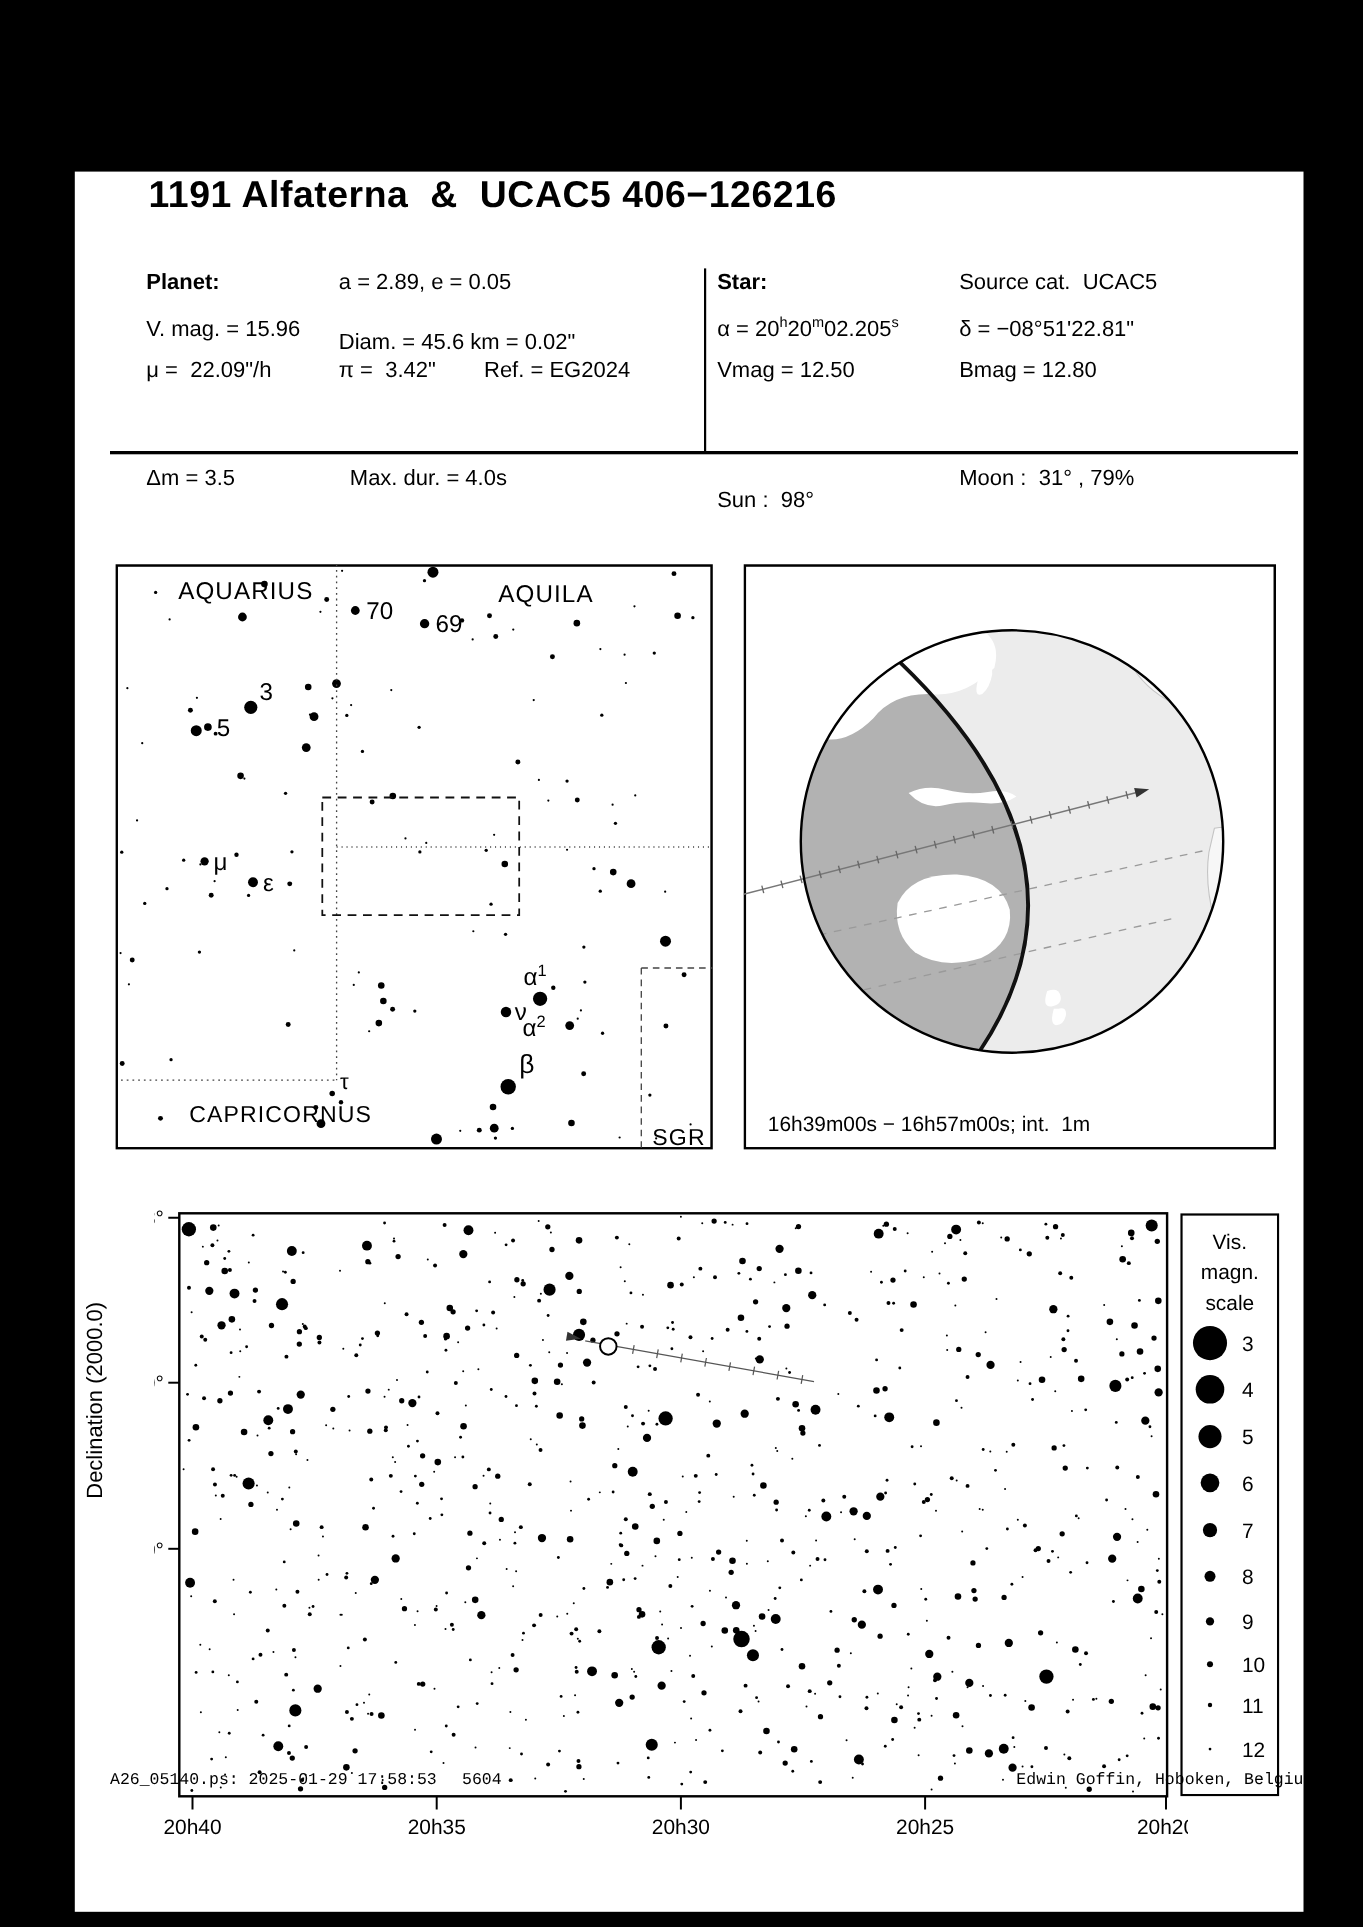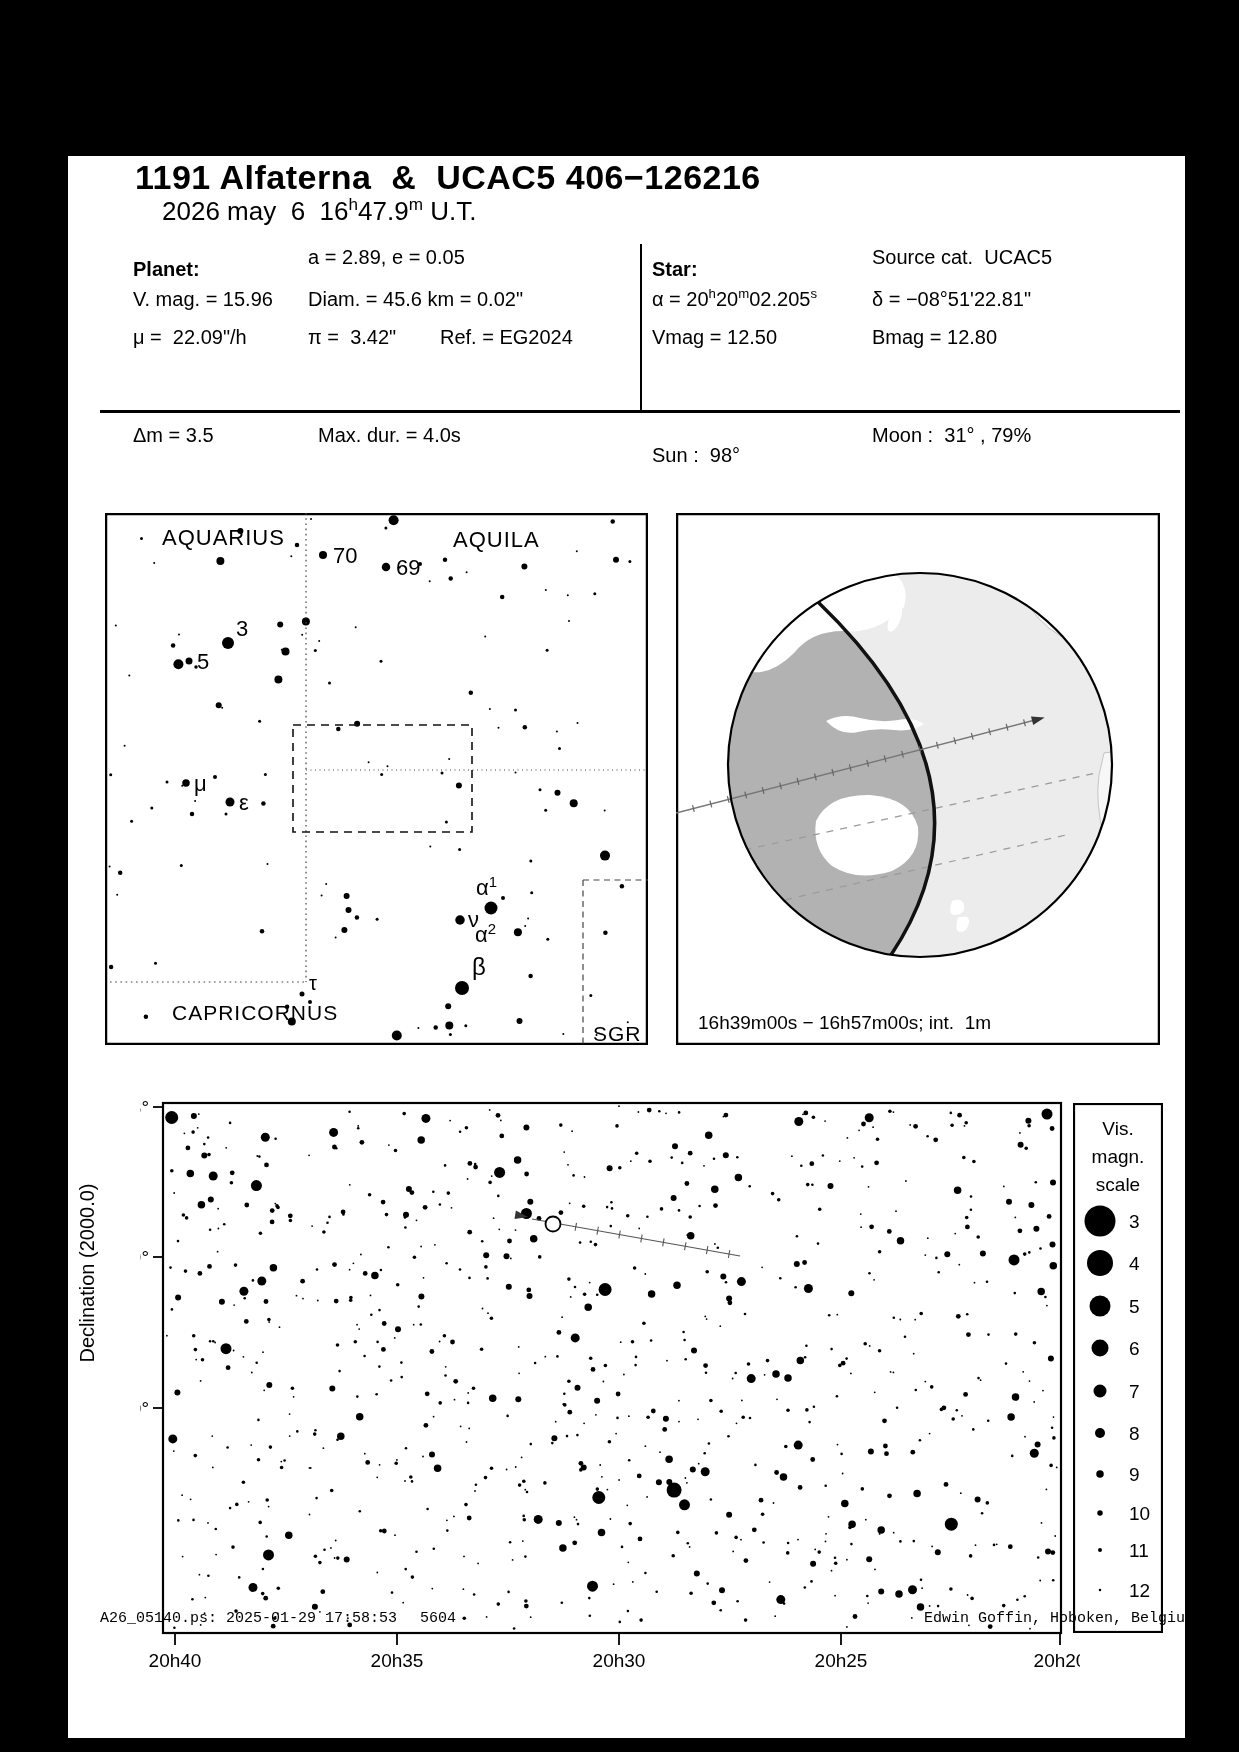--- a/index.html
+++ b/index.html
@@ -1,46 +1,45 @@
 <!DOCTYPE html>
 <html><head>
 <meta charset="utf-8">
 <style>
   html,body{margin:0;padding:0;background:#000;}
   #canvas{position:relative;width:1239px;height:1752px;background:#000;
           font-family:"Liberation Sans","DejaVu Sans",sans-serif;color:#000;overflow:hidden;padding-left:12px;}
   .page{position:absolute;left:68px;top:156px;width:1117px;height:1582px;background:#fff;}
   .t{position:absolute;font-size:20px;white-space:pre;line-height:1.15;}
-  .b{font-weight:bold;margin-top:12px;}
+  .b{font-weight:bold;}
   .title{position:absolute;left:135px;top:158px;font-size:34px;font-weight:bold;white-space:pre;letter-spacing:.5px;}
   .subtitle{position:absolute;left:162px;top:196px;font-size:26px;white-space:pre;}
   sup{font-size:66%;line-height:0;}
   .vline{position:absolute;background:#000;}
   .hline{position:absolute;background:#000;}
   svg{position:absolute;}
   svg text{font-family:"Liberation Sans","DejaVu Sans",sans-serif;fill:#000;}
   .caption{position:absolute;font-size:19px;white-space:pre;text-align:right;}
   .xlabel{position:absolute;left:412px;top:1666px;width:400px;text-align:center;font-size:20px;}
   .ylabel{position:absolute;left:-32px;top:1261px;width:240px;height:24px;text-align:center;
           font-size:20px;transform:rotate(-90deg);}
   .footer{position:absolute;top:1610px;font-family:"Liberation Mono","DejaVu Sans Mono",monospace;font-size:15px;white-space:pre;}
 </style>
 </head>
 <body>
 
 <div id="canvas">
   <div class="page"></div>
 
   <div class="title">1191 Alfaterna  &amp;  UCAC5 406−126216</div>
-  <div class="subtitle"><span>2026 may  6  16</span><sup>h</sup><span>47.9</span><sup>m</sup><span> U.T.</span></div>
 
   <div class="t b" style="left:133px;top:246px">Planet:</div>
   <div class="t" style="left:308px;top:246px">a = 2.89, e = 0.05</div>
   <div class="t" style="left:133px;top:288px">V. mag. = 15.96</div>
-  <div class="t" style="left:308px;top:288px">Diam. = 45.6 km = 0.02"</div>
+  <div class="t" style="left:308px;top:300px">Diam. = 45.6 km = 0.02"</div>
   <div class="t" style="left:133px;top:326px">μ =  22.09"/h</div>
   <div class="t" style="left:308px;top:326px">π =  3.42"</div>
   <div class="t" style="left:440px;top:326px">Ref. = EG2024</div>
 
   <div class="t b" style="left:652px;top:246px">Star:</div>
   <div class="t" style="left:872px;top:246px">Source cat.  UCAC5</div>
   <div class="t" style="left:652px;top:288px"><span>α = 20</span><sup>h</sup><span>20</span><sup>m</sup><span>02.205</span><sup>s</sup></div>
   <div class="t" style="left:872px;top:288px">δ = −08°51'22.81"</div>
   <div class="t" style="left:652px;top:326px">Vmag = 12.50</div>
   <div class="t" style="left:872px;top:326px">Bmag = 12.80</div>

